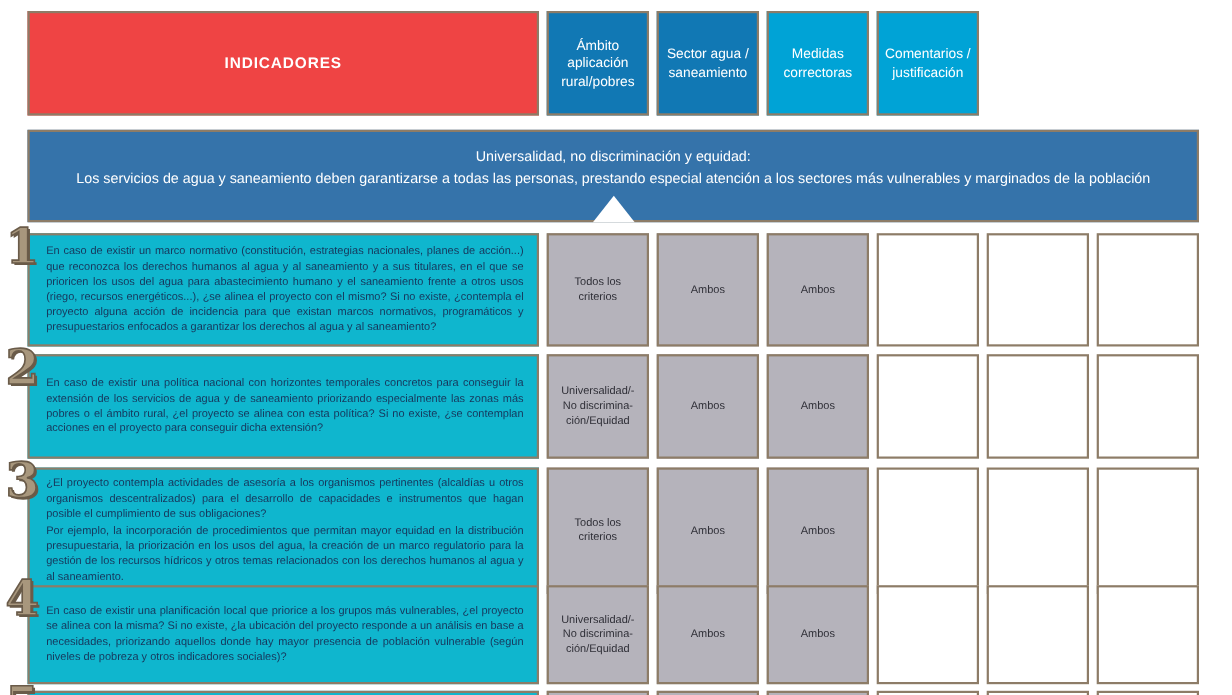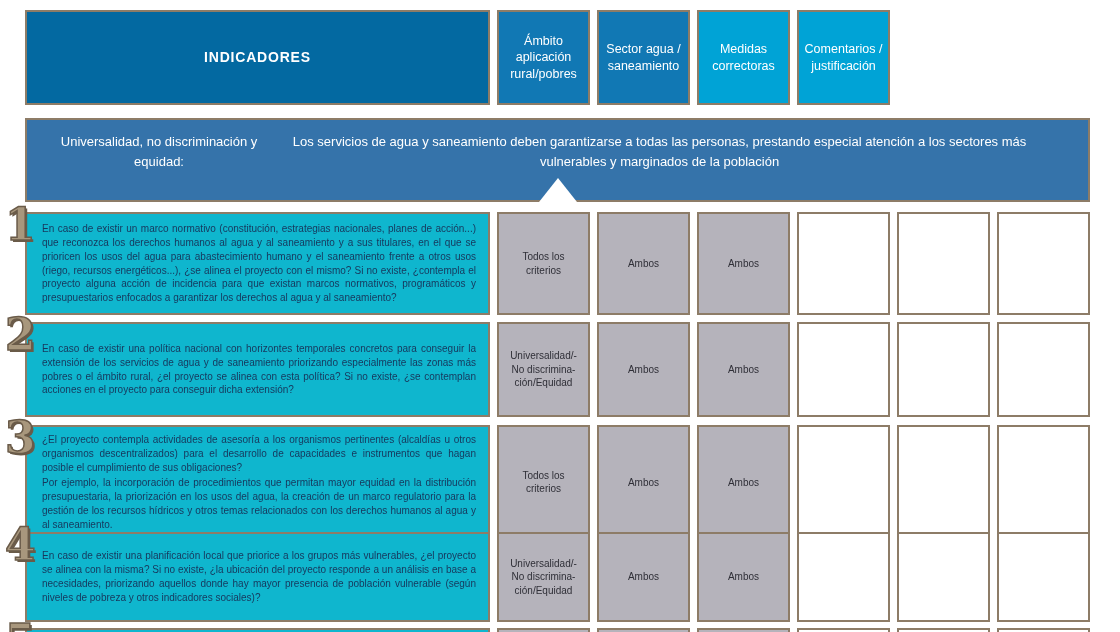--- a/index.html
+++ b/index.html
@@ -14,28 +14,28 @@
     grid-template-columns:465px 93px 93px 93px 93px 93px 93px;
     column-gap:7px;
   }
   
   .header-row{height:95px;margin-bottom:13px;}
   .hbox{
     box-sizing:border-box;border:2px solid #8d7c67;
     display:flex;align-items:center;justify-content:center;text-align:center;
     color:#ffffff;font-size:12.5px;line-height:1.3;padding:4px;
   }
-  .hbox.indicadores{background:#0369a1;font-weight:bold;font-size:14px;letter-spacing:.8px;}
+  .hbox.indicadores{background:#ef4444;font-weight:bold;font-size:14px;letter-spacing:.8px;}
   .hbox.mid{background:#1178b4;}
   .hbox.light{background:#00a3d6;}
   
   .banner{
     position:relative;height:84px;margin-bottom:10px;box-sizing:border-box;
     background:#3573aa;border:2px solid #8d7c67;color:#ffffff;
-    display:flex;flex-direction:row;align-items:center;justify-content:center;
+    display:flex;flex-direction:column;align-items:center;justify-content:center;
     text-align:center;font-size:13px;line-height:1.55;padding:0 30px 16px 30px;
   }
   .banner .notch{
     position:absolute;bottom:-2px;left:50%;transform:translateX(-50%);
     width:0;height:0;
     border-left:19px solid transparent;border-right:19px solid transparent;
     border-bottom:24px solid #ffffff;
   }
   
   .irow{margin-bottom:7px;}

